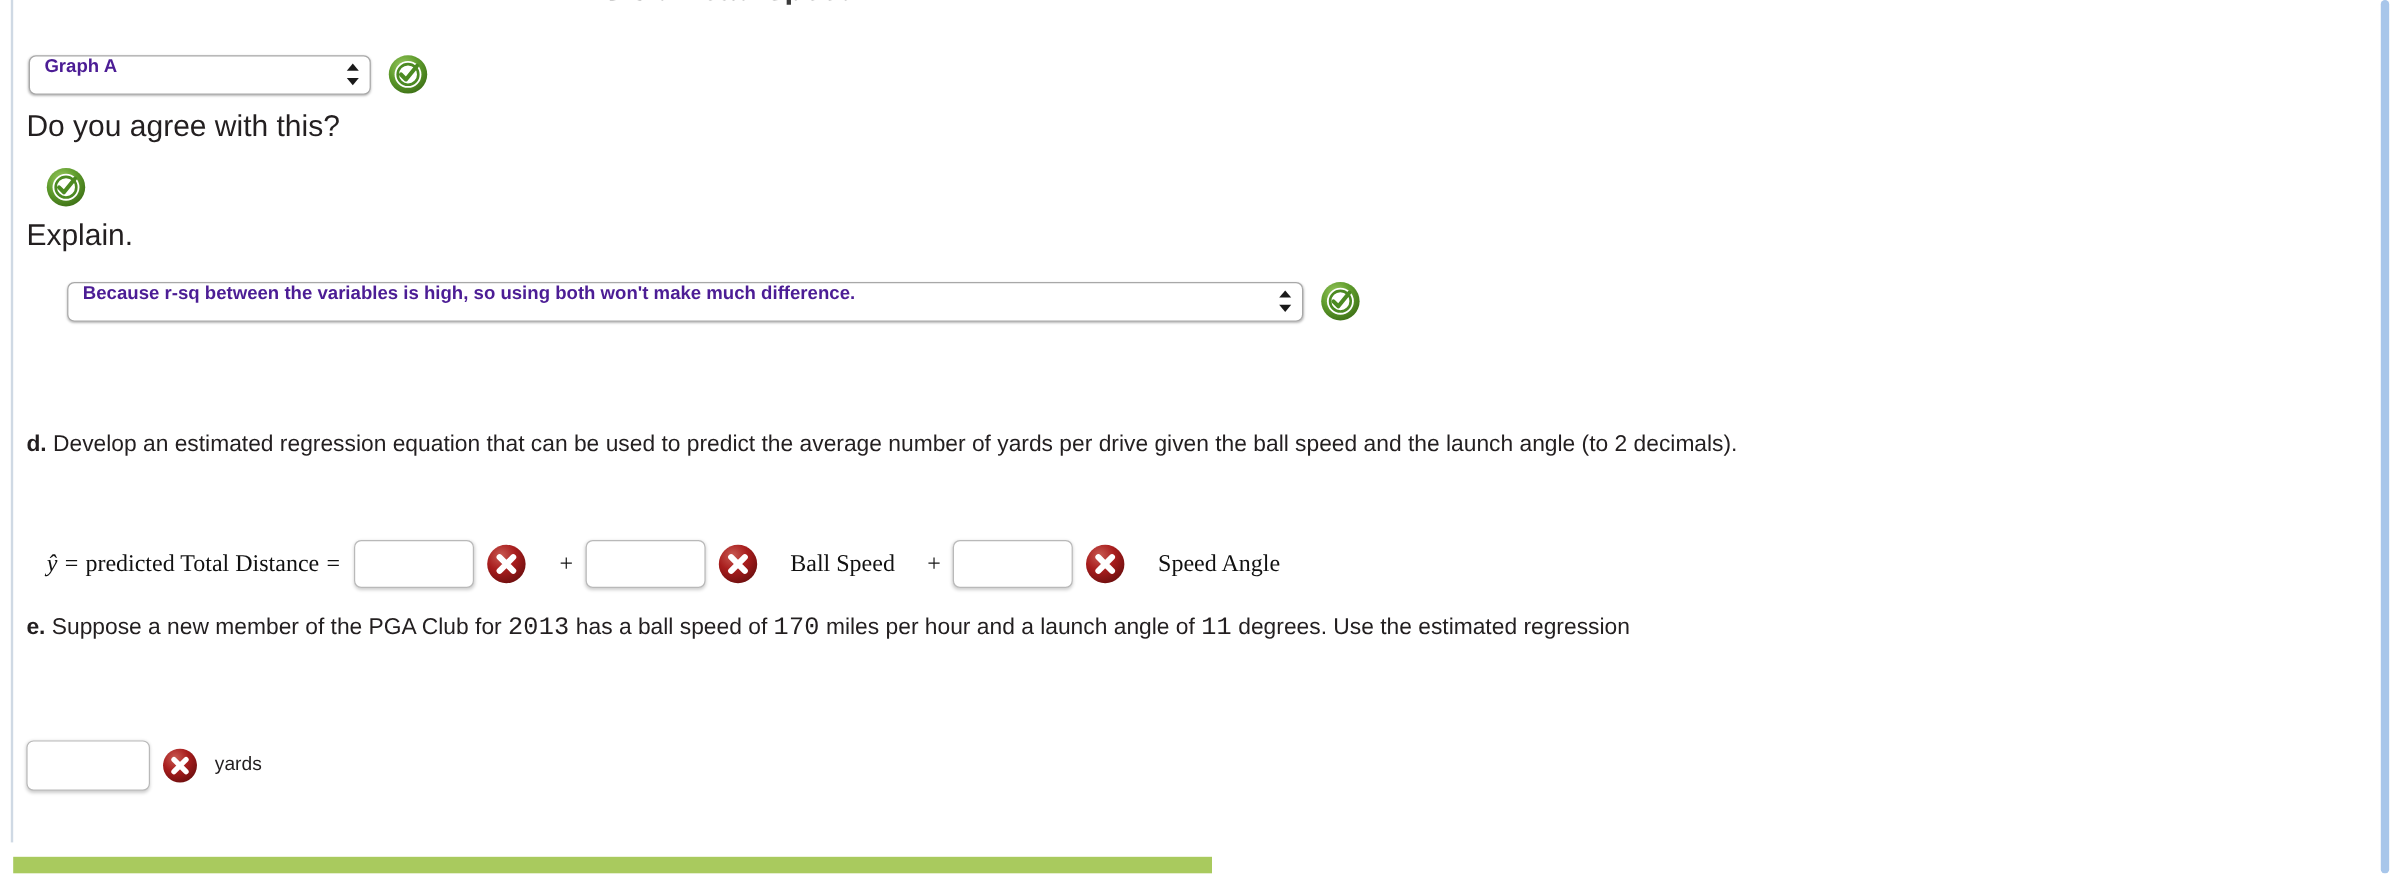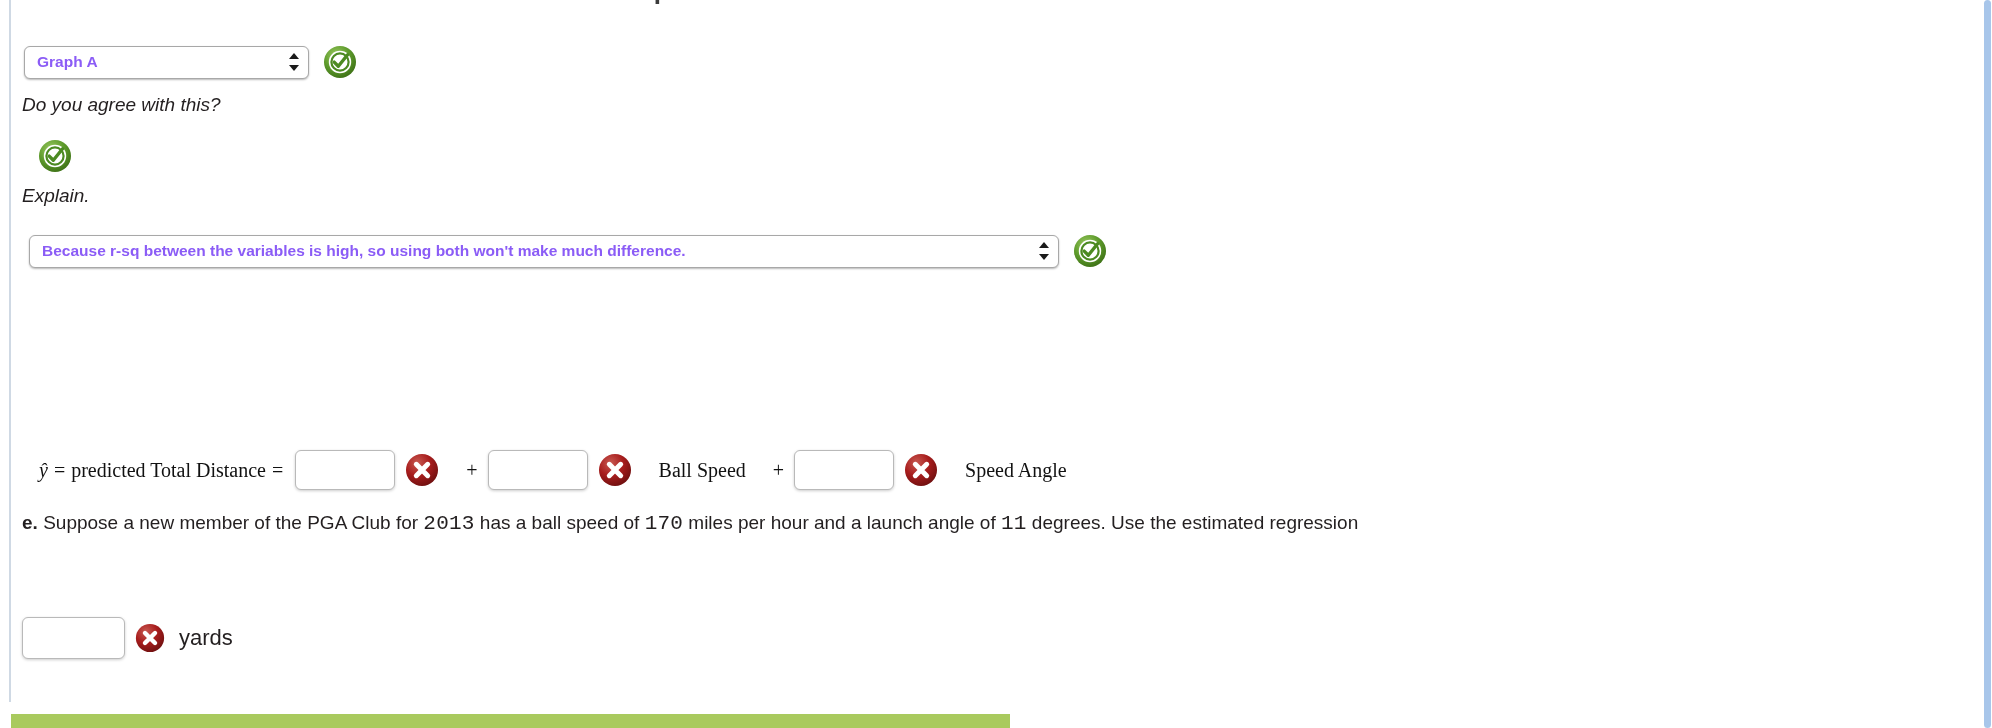--- a/index.html
+++ b/index.html
@@ -88,30 +88,30 @@
   
   .select {
     position: relative;
     box-sizing: border-box;
     height: 33px;
     background: #ffffff;
     border: 1px solid #a8a8a8;
     border-radius: 6px;
     box-shadow: 0 1px 2px rgba(0,0,0,0.28);
     display: flex;
-    align-items: center;
+    align-items: flex-start;
     padding: 0 26px 0 12px;
     font-weight: bold;
     font-size: 15.5px;
-    color: #8b5cf6;
+    color: #4c1d95;
     white-space: nowrap;
     font-family: "Liberation Sans", sans-serif;
   }
   .select.w-narrow { width: 285px; }
-  .select.w-wide   { width: 1030px; }
+  .select.w-wide   { width: 1030px; margin-left: 27px; }
   .select .arrows {
     position: absolute;
     right: 9px;
     top: 50%;
     transform: translateY(-50%);
     width: 11px;
     height: 18px;
     display: flex;
     flex-direction: column;
     justify-content: space-between;
@@ -132,26 +132,25 @@
     width: 34px;
     height: 34px;
     flex: 0 0 auto;
     vertical-align: middle;
   }
   .status-icon.small { width: 30px; height: 30px; }
   .status-icon svg { display: block; width: 100%; height: 100%; }
 
   
   .qtext {
-    font-size: 19px;
+    font-size: 25px;
     line-height: 26px;
     color: #231f20;
     font-family: "Liberation Sans", sans-serif;
     white-space: nowrap;
-    font-style: italic;
   }
   .para {
     position: absolute;
     font-size: 19px;
     line-height: 42px;
     color: #231f20;
     font-family: "Liberation Sans", sans-serif;
   }
   .para b { font-weight: bold; }
   .mathnum {
@@ -185,21 +184,21 @@
     font-family: "Liberation Sans", sans-serif;
     padding: 0 6px;
   }
   .answer-box.final { width: 103px; height: 42px; }
 
   .gap6 { width: 6px; flex: 0 0 auto; }
   .gap10 { width: 10px; flex: 0 0 auto; }
   .gap14 { width: 14px; flex: 0 0 auto; }
 
   .yards-label {
-    font-size: 22px;
+    font-size: 16px;
     color: #231f20;
     font-family: "Liberation Sans", sans-serif;
   }
 </style>
 </head>
 <body>
 
 <div id="page">
 
   <div class="clipped-title-wrap">
@@ -280,20 +279,23 @@
           </radialGradient>
         </defs>
         <circle cx="17" cy="17" r="16" fill="url(#gchk3)"></circle>
         <circle cx="17" cy="17" r="11.2" fill="#ffffff"></circle>
         <circle cx="17" cy="17" r="8.6" fill="none" stroke="#4c8a22" stroke-width="2.2"></circle>
         <path d="M11.2 17.1 L15.3 21.2 L24.6 9.8" fill="none" stroke="#4c8a22" stroke-width="3.4" stroke-linecap="round" stroke-linejoin="round"></path>
       </svg>
     </span>
   </div>
 
+  <div class="para" style="left:22px; top:350px; width:1945px;">
+    <b>d.</b><span> Develop an estimated regression equation that can be used to predict the average number of yards per drive given the ball speed and the launch angle (to 2 decimals).</span>
+  </div>
 
   <div class="row" style="left:22px; top:450px;">
     <span class="mathtext">
       <span class="ital">ŷ</span><span class="op">=</span><span>predicted Total Distance</span><span class="op">=</span>
     </span>
     <div class="gap6"></div>
     <input class="answer-box" type="text" placeholder="" style="">
     <div class="gap10"></div>
     <span class="status-icon">
       <svg viewBox="0 0 34 34" xmlns="http://www.w3.org/2000/svg">

